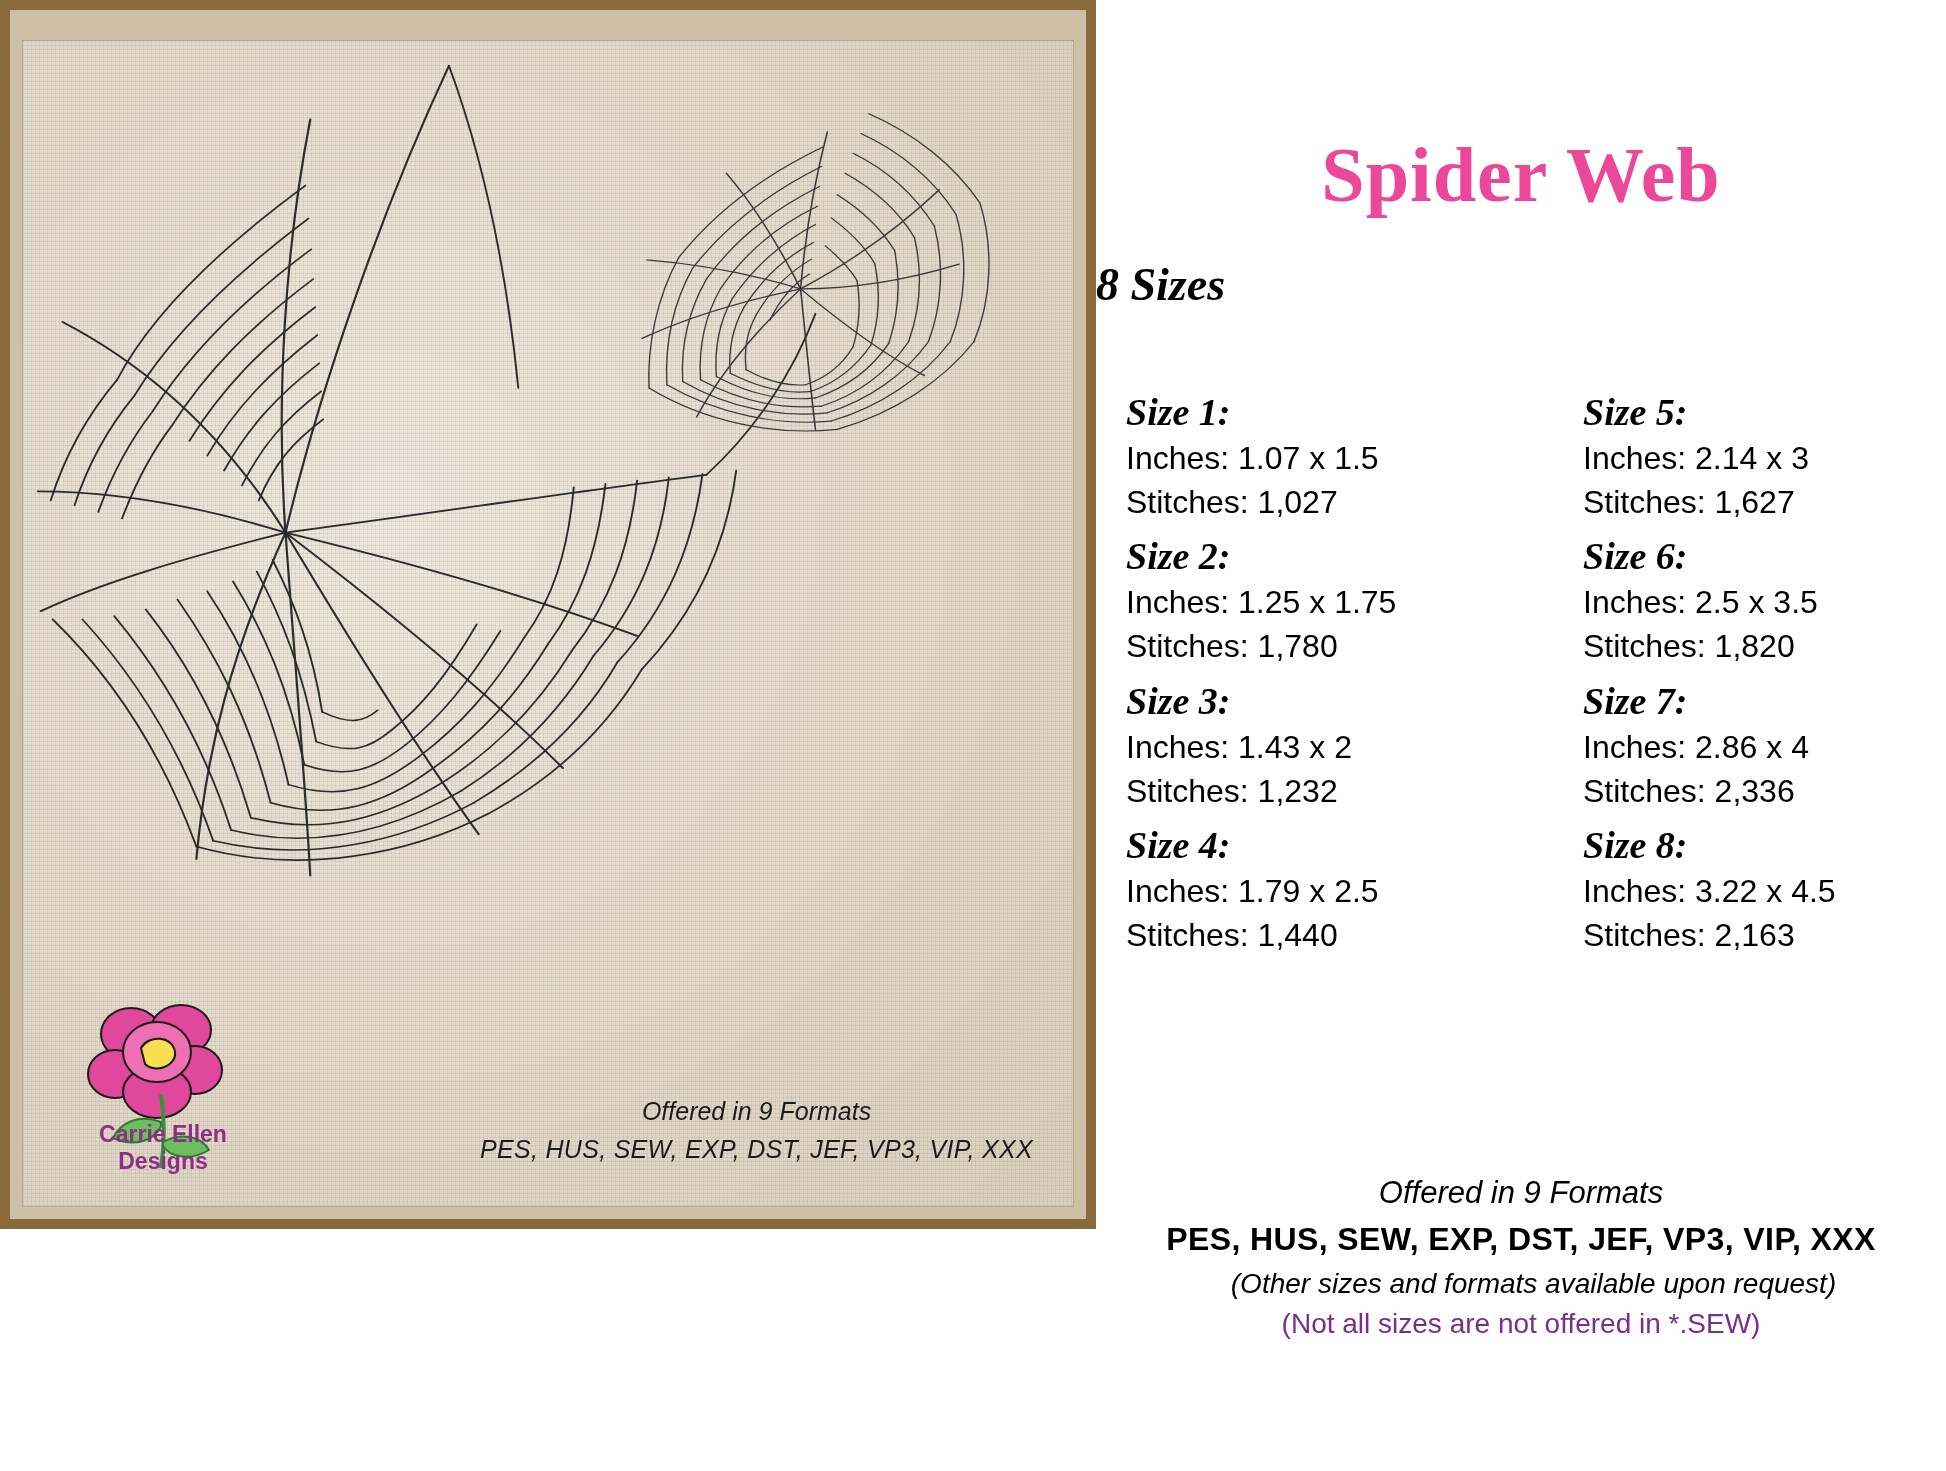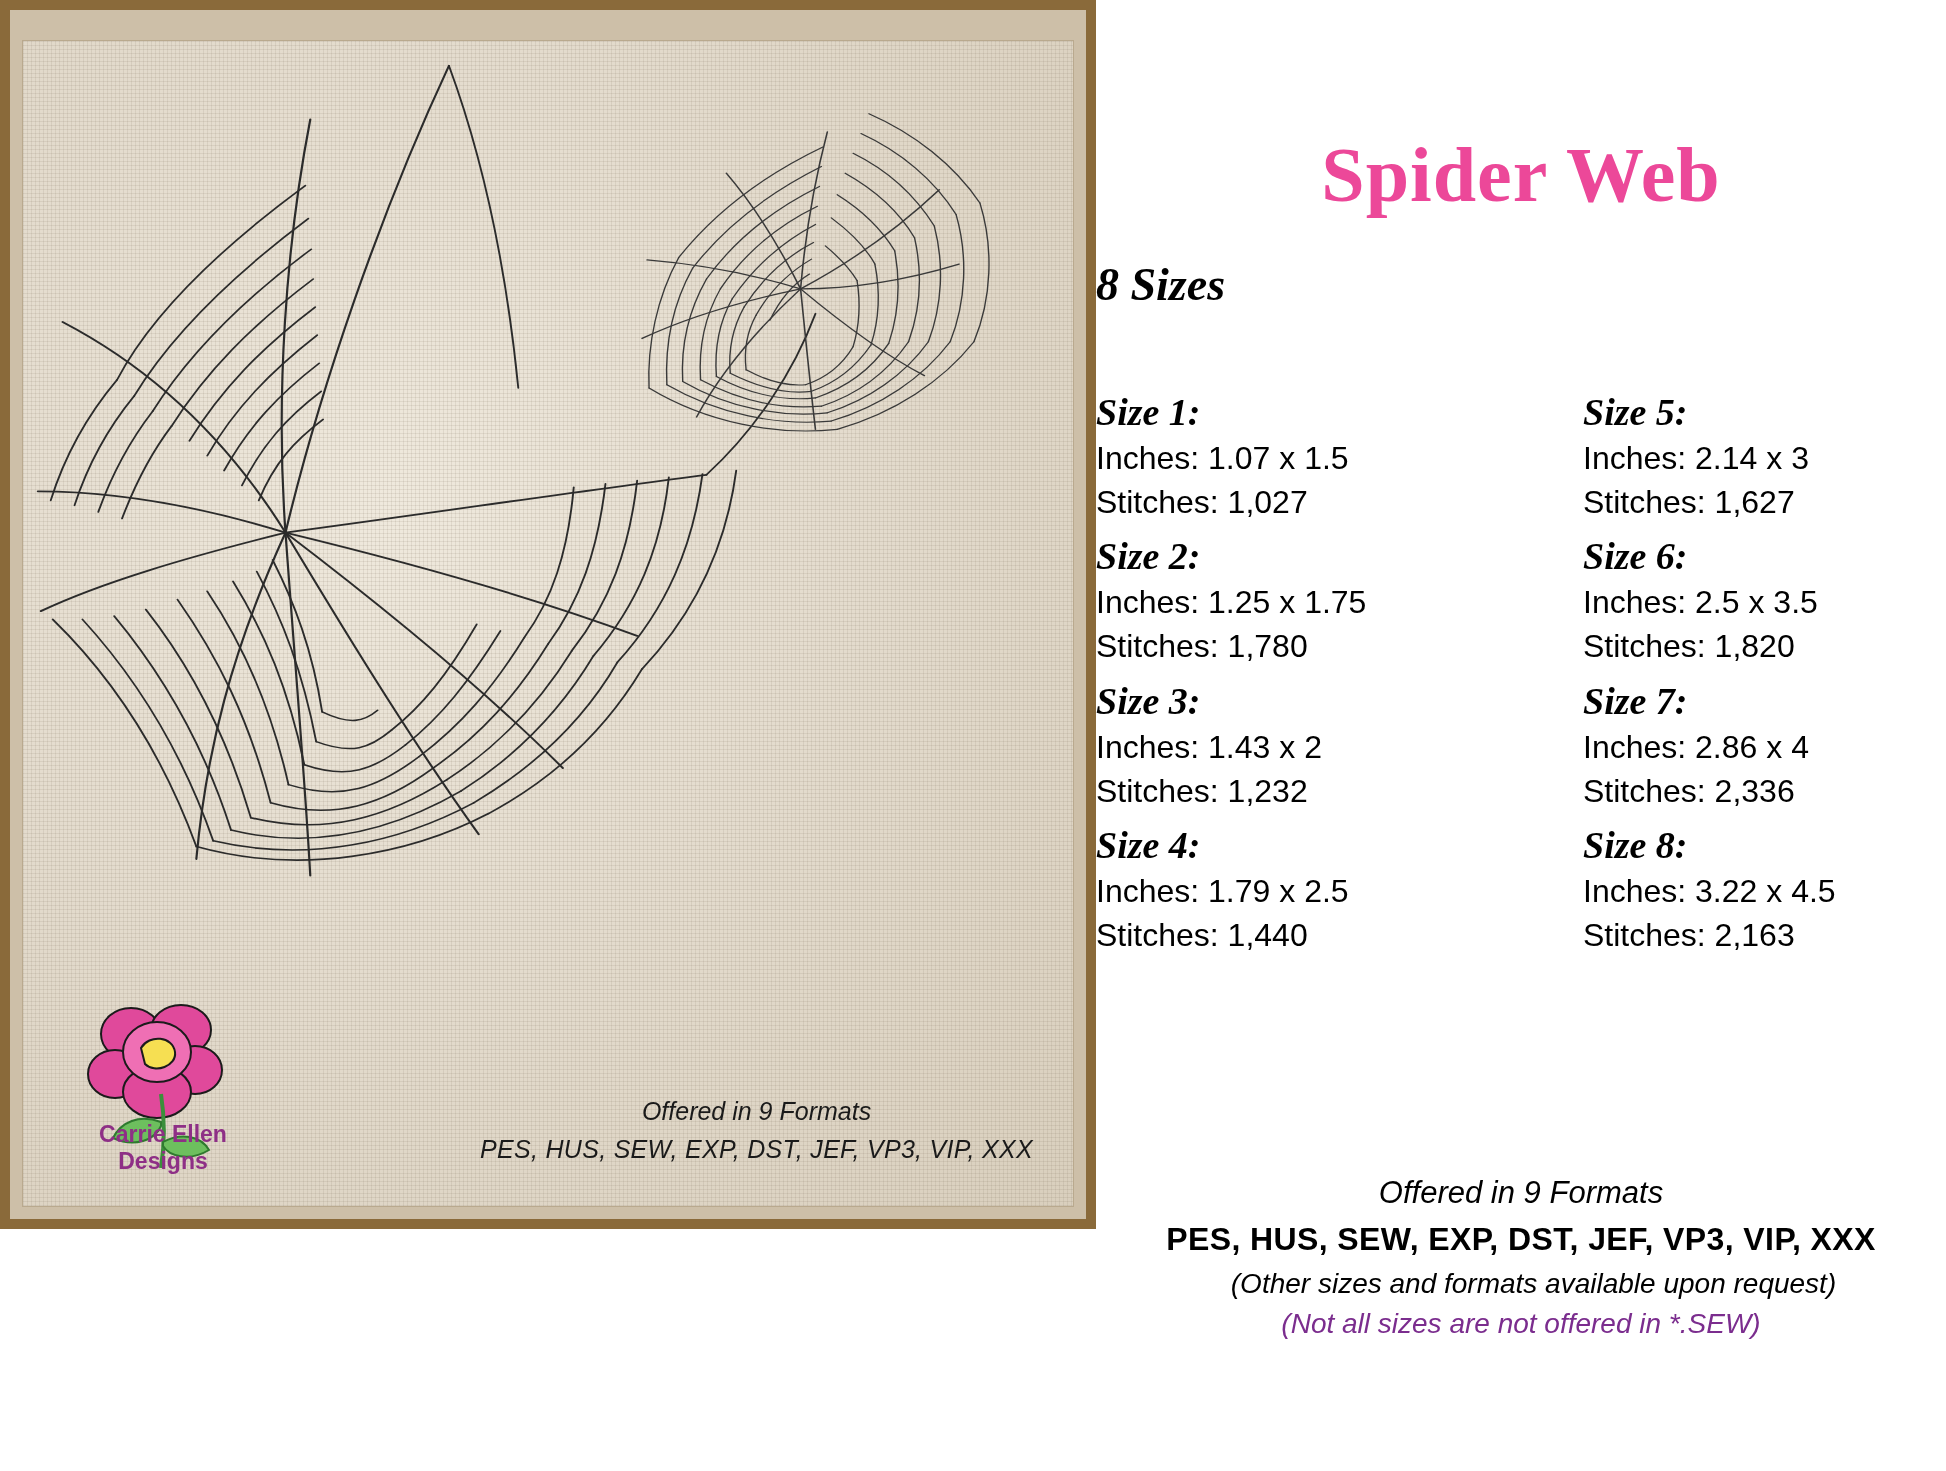--- a/index.html
+++ b/index.html
@@ -120,21 +120,21 @@
     position: absolute;
     top: 390px;
     left: 0;
     width: 850px;
     display: flex;
   }
   .size-col {
     width: 425px;
     box-sizing: border-box;
   }
-  .size-col.left { }
+  .size-col.left { padding-left: 30px; }
   .size-col.right { padding-left: 62px; }
 
   .size-block { margin-bottom: 10px; }
   .size-head {
     font-family: "Liberation Serif", serif;
     font-style: italic;
     font-weight: bold;
     font-size: 38px;
     color: #000;
     margin-bottom: 2px;
@@ -171,21 +171,20 @@
   .formats .line3 {
     font-family: "Liberation Sans", sans-serif;
     font-style: italic;
     font-size: 28px;
     color: #000;
     margin-bottom: 8px;
     padding-left: 25px;
   }
   .formats .line4 {
     font-family: "Liberation Sans", sans-serif;
-    font-style: italic;
     font-size: 28px;
     color: #7b2d8e;
   }
 </style>
 </head>
 <body>
 
 <div class="page">
 
   <div class="art-panel">

